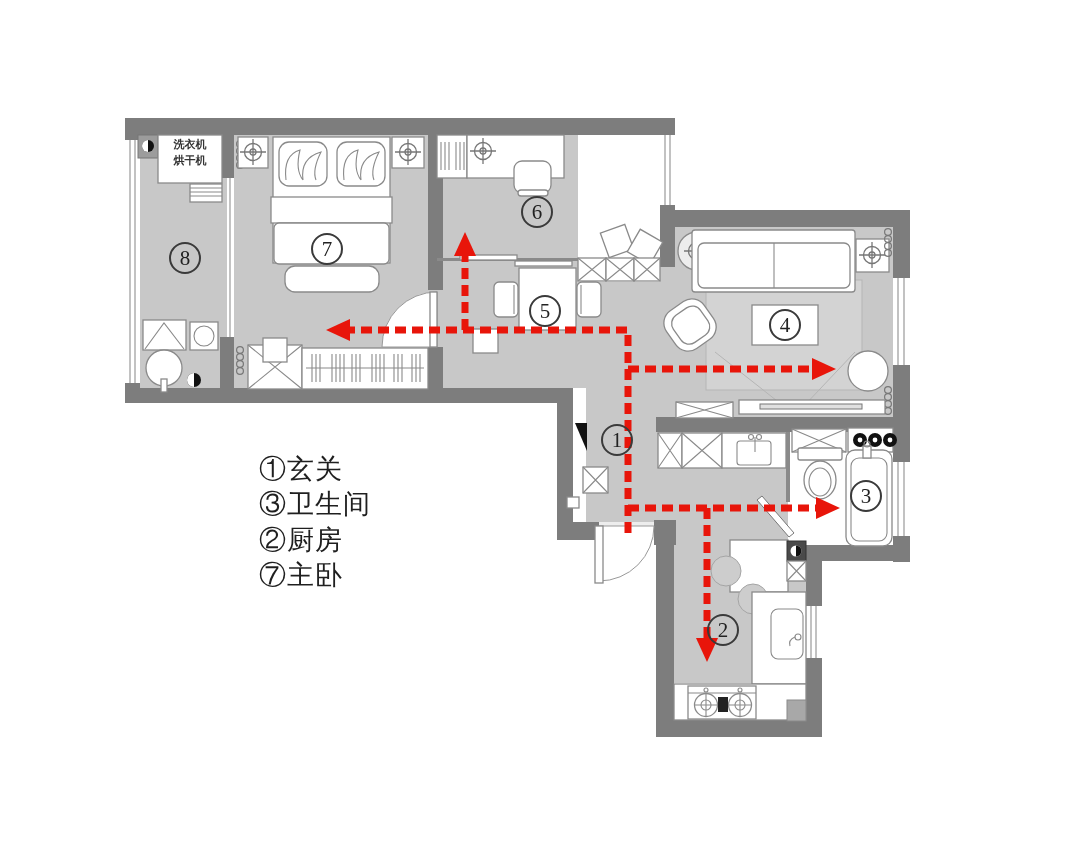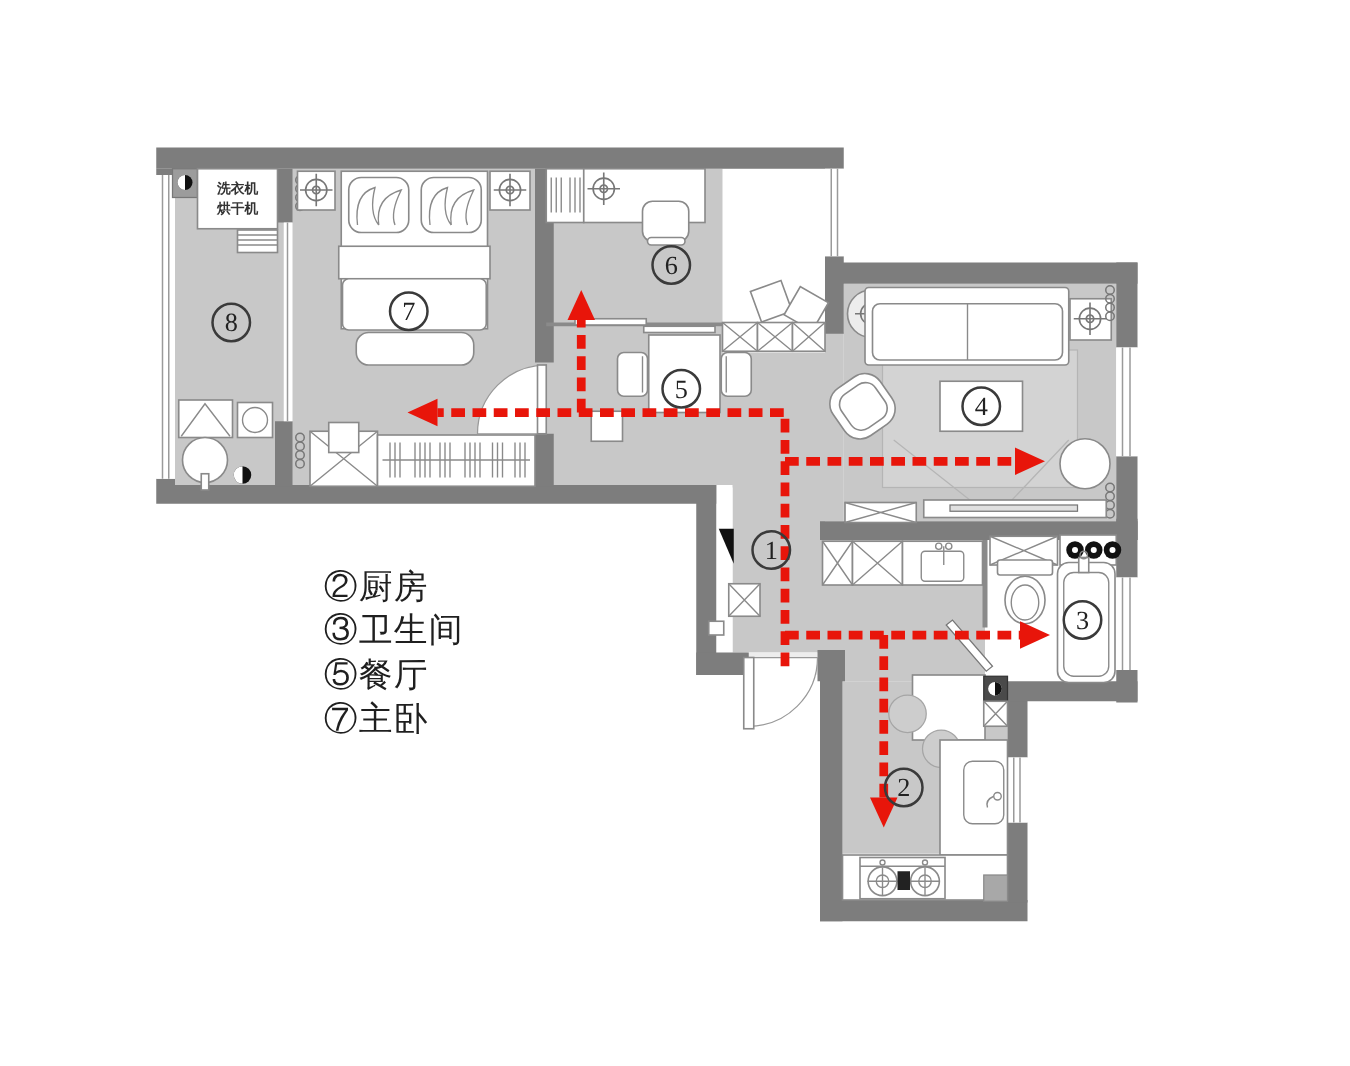--- a/index.html
+++ b/index.html
@@ -18,21 +18,21 @@
   .ln{stroke:var(--outline);stroke-width:1.1;fill:none;}
   .thin{stroke:#b5b5b5;stroke-width:1;fill:none;}
   .win{fill:#ffffff;}
   .wln{stroke:#9a9a9a;stroke-width:1.2;fill:none;}
   .route{stroke:var(--route);stroke-width:7;fill:none;stroke-dasharray:11 6;}
   .rt{fill:var(--route);}
   .plan-label{position:absolute;width:32px;height:32px;border:2px solid #3a3a3a;border-radius:50%;
               display:flex;align-items:center;justify-content:center;font-size:21px;color:#222;
               background:transparent;box-sizing:border-box;}
   .washer-text{position:absolute;left:158px;top:137px;width:64px;height:46px;display:flex;
-               flex-direction:column;align-items:center;justify-content:center;font-size:11px;
+               flex-direction:column;align-items:center;font-size:11px;
                color:#333;line-height:1.45;font-family:"Liberation Sans","DejaVu Sans",sans-serif;font-weight:bold;}
   .legend{position:absolute;left:259px;top:452px;color:var(--ink);font-size:27px;line-height:35.4px;}
   .legend-row{white-space:nowrap;letter-spacing:1px;}
 </style>
 </head>
 <body>
 
 <div class="stage">
 
 <svg width="1080" height="853" viewBox="0 0 1080 853">
@@ -329,19 +329,19 @@
   <div class="plan-label" style="left:169px;top:242px;">
       <span>8</span>
     </div>
 
   <div class="washer-text">
     <span>洗衣机</span>
     <span>烘干机</span>
   </div>
 
   <div class="legend">
+    <div class="legend-row"><span>①</span><span>玄关</span></div>
+    <div class="legend-row"><span>③</span><span>卫生间</span></div>
     <div class="legend-row"><span>②</span><span>厨房</span></div>
-    <div class="legend-row"><span>③</span><span>卫生间</span></div>
-    <div class="legend-row"><span>⑤</span><span>餐厅</span></div>
     <div class="legend-row"><span>⑦</span><span>主卧</span></div>
   </div>
 
 </div>
 
 </body></html>

